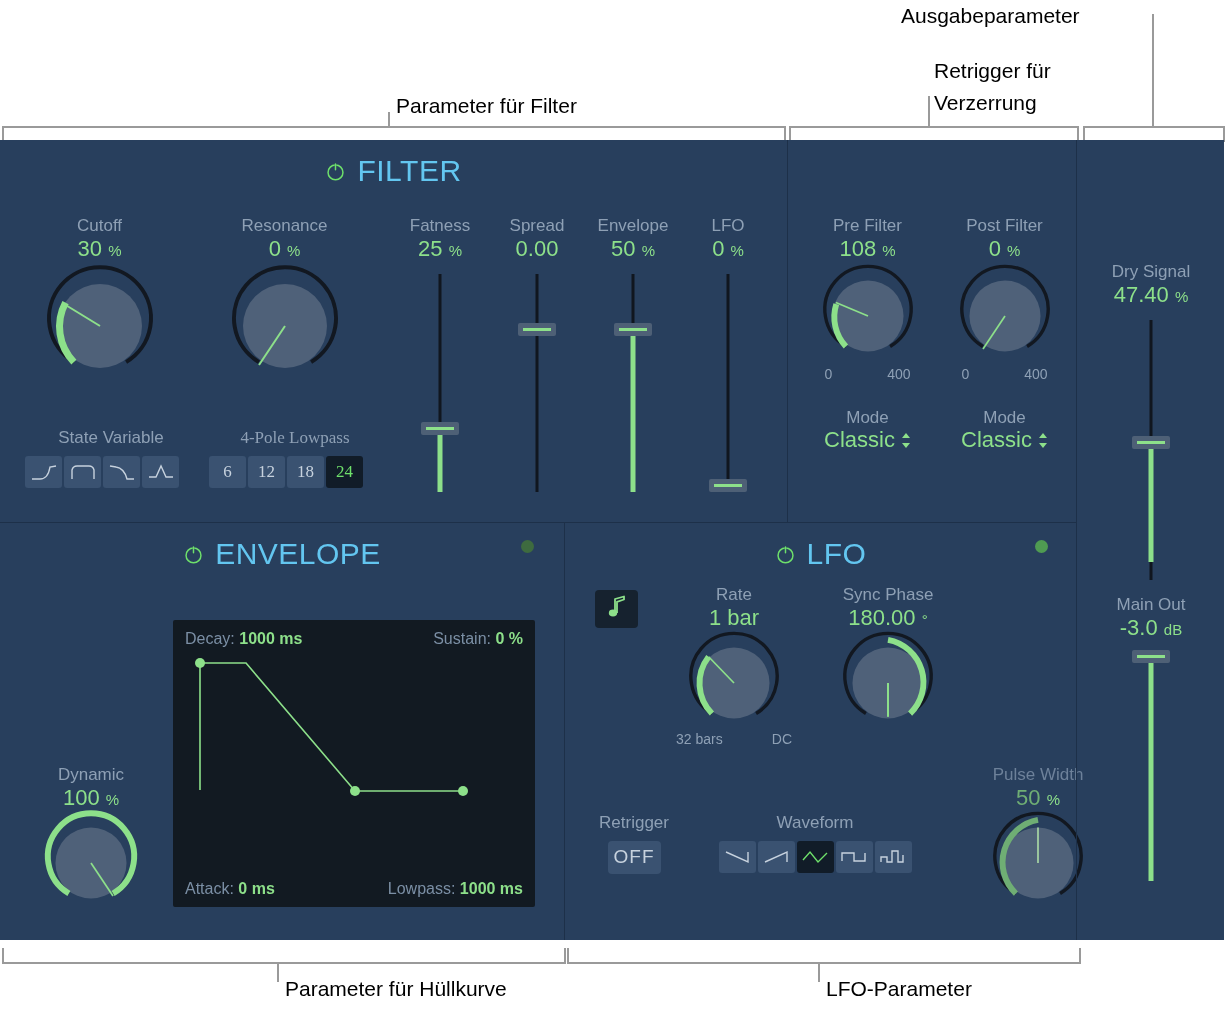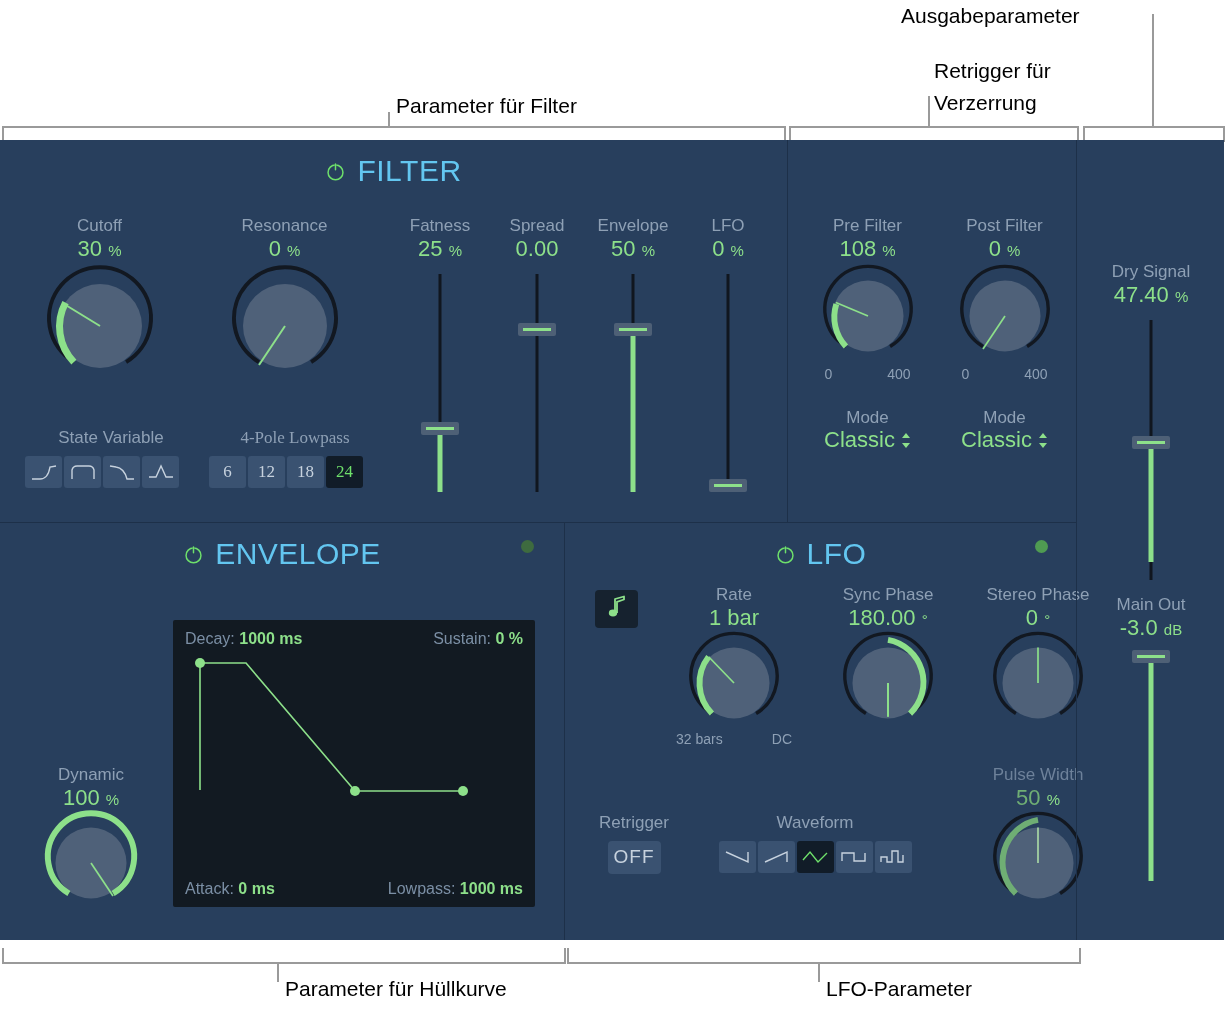--- a/index.html
+++ b/index.html
@@ -374,31 +374,20 @@
           <div class="knob" style="margin:8px auto 0;width:88px;height:88px;">
             <svg width="88" height="88" viewBox="0 0 104 104">
               <path d="M 25.9 88.1 A 51 51 0 1 1 78.1 88.1" fill="none" stroke="#121821" stroke-width="4"></path>
               <circle cx="52" cy="52" r="42" fill="#4f6179"></circle>
               <path d="M 52 1 A 51 51 0 0 1 78.1 88.1" fill="none" stroke="#8de08a" stroke-width="7"></path>
               <line x1="52" y1="52" x2="52" y2="92" stroke="#8de08a" stroke-width="2.4"></line>
             </svg>
           </div>
         </div>
 
-        <div class="ctrl" style="left:400px;top:62px;width:146px;">
-          <div class="plabel">Stereo Phase</div>
-          <div class="pvalue"><span>0</span> <span class="unit">°</span></div>
-          <div class="knob" style="margin:8px auto 0;width:88px;height:88px;">
-            <svg width="88" height="88" viewBox="0 0 104 104">
-              <path d="M 25.9 88.1 A 51 51 0 1 1 78.1 88.1" fill="none" stroke="#121821" stroke-width="4"></path>
-              <circle cx="52" cy="52" r="42" fill="#4f6179"></circle>
-              <line x1="52" y1="52" x2="52" y2="10" stroke="#8de08a" stroke-width="2"></line>
-            </svg>
-          </div>
-        </div>
 
         <div class="ctrl" style="left:400px;top:242px;width:146px;">
           <div class="plabel dim">Pulse Width</div>
           <div class="pvalue dim"><span>50</span> <span class="unit">%</span></div>
           <div class="knob" style="margin:8px auto 0;width:88px;height:88px;">
             <svg width="88" height="88" viewBox="0 0 104 104">
               <path d="M 25.9 88.1 A 51 51 0 1 1 78.1 88.1" fill="none" stroke="#121821" stroke-width="4"></path>
               <circle cx="52" cy="52" r="42" fill="#4f6179"></circle>
               <path d="M 25.9 88.1 A 51 51 0 0 1 52 1" fill="none" stroke="#6fae74" stroke-width="7"></path>
               <line x1="52" y1="52" x2="52" y2="10" stroke="#a8d6a5" stroke-width="2"></line>

